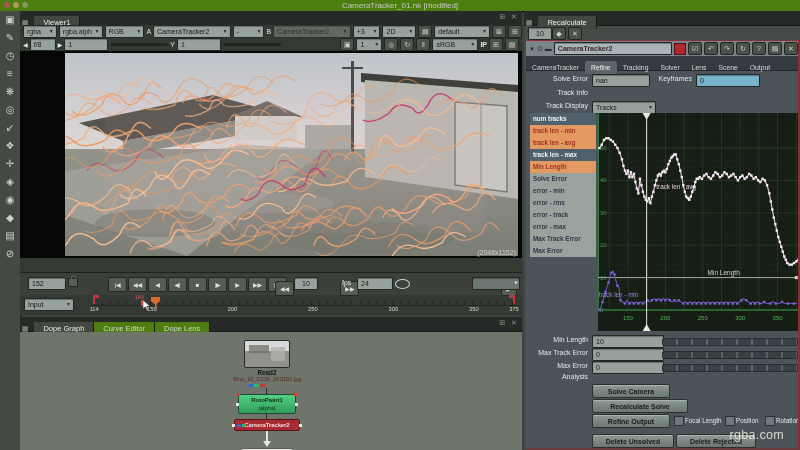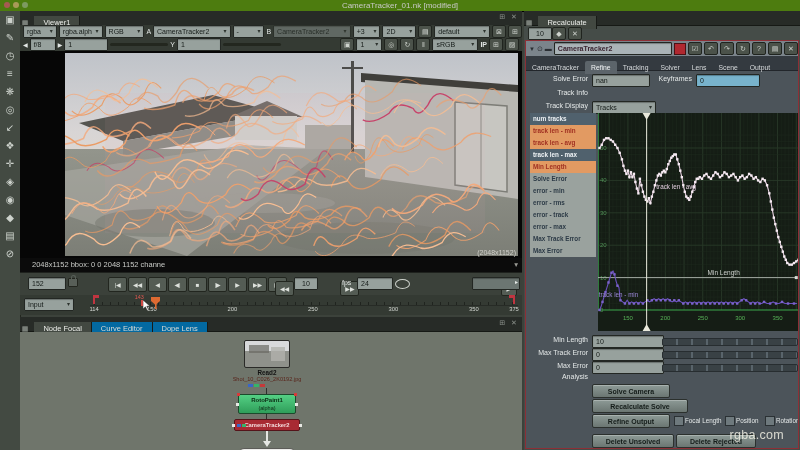--- a/index.html
+++ b/index.html
@@ -5,21 +5,21 @@
   html,body{margin:0;padding:0;background:#222;}
   #app{position:relative;width:800px;height:450px;background:#3c423b;overflow:hidden;
        font-family:"Liberation Sans",sans-serif;-webkit-font-smoothing:antialiased;}
   .abs{position:absolute;}
   
   #titlebar{position:absolute;left:0;top:0;width:800px;height:11px;background:#4d7c0f;border-bottom:1px solid #000;}
   #titlebar .title{position:absolute;left:0;right:0;top:1px;text-align:center;font-size:8px;color:#c9c9c9;}
   .tl{position:absolute;top:2px;width:6px;height:6px;border-radius:50%;}
   
   .tabbar{position:absolute;left:0;right:0;top:0;height:14px;background:#272b27;border-bottom:1px solid #161915;}
-  .tab{display:inline-block;height:13px;line-height:13px;padding:0 9px;font-size:7.5px;color:#d7d9d5;background:#0369a1;border-right:1px solid #181b17;}
+  .tab{display:inline-block;height:13px;line-height:13px;padding:0 9px;font-size:7.5px;color:#d7d9d5;background:#4d7c0f;border-right:1px solid #181b17;}
   .tab.active{background:#424841;color:#eceeea;}
   .paneicon{display:inline-block;width:10px;height:13px;line-height:13px;text-align:center;color:#9aa09a;font-size:7px;}
   .winbtns{position:absolute;right:3px;top:2px;font-size:7px;color:#8b918b;letter-spacing:2px;}
   .fld{background:#97a19d;color:#161c19;font-size:7px;line-height:11px;height:11px;padding:0 3px;border:1px solid #232723;border-radius:1px;box-shadow:inset 0 1px 1px rgba(0,0,0,.3);white-space:nowrap;overflow:hidden;}
   .fld.blue{background:#78b3cc;}
   .dd .car{float:right;font-size:6px;color:#2d332e;margin-left:3px;}
   .lbl{font-size:7px;color:#e3e7e5;white-space:nowrap;}
   .ibox{display:inline-flex;align-items:center;justify-content:center;height:11px;min-width:12px;background:#4b524a;border:1px solid #20241f;border-radius:2px;color:#ced3cd;font-size:7px;}
   .btn3{background:linear-gradient(#8d9a96,#6b7672);border:1px solid #2b302d;border-radius:2px;color:#141c19;font-size:7px;font-weight:bold;display:flex;align-items:center;justify-content:center;box-shadow:inset 0 1px 0 rgba(255,255,255,.25);}
   
@@ -246,24 +246,20 @@
             <path d="M135.7,75.7 c-10.3,-5.9 -20.6,-9.8 -29.4,5.8 c-9.0,5.4 -18.0,9.1 -25.7,3.9 c-7.2,-8.8 -14.3,-14.6 -20.5,4.5 c-7.9,8.2 -15.8,13.7 -22.5,3.4" fill="none" stroke="#efa06c" stroke-width="1.48" opacity="0.96"></path>
             <path d="M400.7,183.8 c-8.3,-4.9 -16.6,-8.1 -23.7,5.9 c-7.5,4.2 -15.0,7.0 -21.4,5.3 c-9.5,-3.6 -19.1,-6.0 -27.2,6.3 c-5.4,8.6 -10.8,14.3 -15.4,3.6" fill="none" stroke="#f7bd92" stroke-width="1.33" opacity="0.98"></path>
             <path d="M132.1,97.9 c-6.0,-7.6 -12.0,-12.6 -17.2,5.7 c-10.5,3.7 -21.0,6.1 -29.9,6.8 c-8.5,-4.7 -17.1,-7.8 -24.4,3.3 c-9.9,8.5 -19.8,14.1 -28.3,3.8" fill="none" stroke="#eb9a62" stroke-width="1.49" opacity="0.67"></path>
             <path d="M165.5,82.9 c-7.2,-7.9 -14.3,-13.2 -20.5,2.3 c-11.1,7.6 -22.1,12.6 -31.6,6.7 c-10.7,-9.7 -21.4,-16.2 -30.5,2.5 c-11.1,7.2 -22.1,12.0 -31.6,5.1" fill="none" stroke="#f4a97b" stroke-width="1.46" opacity="0.63"></path>
             <path d="M260.4,124.3 c-7.1,-10.0 -14.3,-16.6 -20.4,6.8 c-7.3,5.0 -14.5,8.3 -20.7,2.9 c-9.1,-7.3 -18.2,-12.1 -26.0,7.0 c-6.1,5.5 -12.2,9.2 -17.4,4.5" fill="none" stroke="#c83a64" stroke-width="1.43" opacity="0.86"></path>
           </g>
       </svg>
       <span id="resov">(2048x1152)</span>
     </div>
 
-    <div id="statusbar">
-      <span>2048x1152 bbox: 0 0 2048 1152 channe</span>
-      <span style="position:absolute;right:4px;top:0;color:#9a9a94">▾</span>
-    </div>
 
     <div id="transport">
       <span class="fld abs" style="left:8px;top:4px;width:30px">152</span>
       <span class="abs" style="left:48px;top:5px;width:8px;height:7px;background:#585f58;border:1px solid #23261f;border-radius:1px;">
         <span style="position:absolute;left:1.5px;top:-4px;width:3px;height:4px;border:1px solid #585f58;border-bottom:none;border-radius:3px 3px 0 0;"></span>
       </span>
       <span id="tbtns" class="abs" style="left:88px;top:4px;display:flex;gap:1px">
           <span class="tbtn">|◀</span>
           <span class="tbtn">◀◀</span>
           <span class="tbtn">◀</span>
@@ -360,21 +356,21 @@
           </svg></span>
         <span style="position: absolute; left: 52.6667px; top: 3px;"><svg width="8" height="11">
             <polygon points="0,0 0,9 2.4,6.8 4.2,10.4 5.6,9.7 3.8,6.2 7,6.2" fill="#fff" stroke="#222" stroke-width="0.5"></polygon>
           </svg></span>
       </div>
   </div>
 
   <div id="ngraph">
     <div class="tabbar">
       <span class="paneicon">▦</span>
-      <span id="ngtabs"><span class="tab active">Node Focal</span><span class="tab">Curve Editor</span><span class="tab">Dope Lens</span></span>
+      <span id="ngtabs"><span class="tab active">Dope Graph</span><span class="tab">Curve Editor</span><span class="tab">Dope Lens</span></span>
       <span class="winbtns">⊞ ✕</span>
     </div>
     <div id="ngcanvas">
 
       <div class="node" style="left:224px;top:8px;width:46px;height:28px;border:1px solid #2a2a28;background:linear-gradient(#d8d9db 0 40%,#8f918b 40% 100%);">
         <div style="position:absolute;left:4px;top:4px;width:20px;height:8px;background:#6a6a64;opacity:.7"></div>
         <div style="position:absolute;right:4px;top:6px;width:14px;height:14px;background:#b2b2ac;opacity:.8"></div>
       </div>
       <div class="abs" style="left:200px;top:37px;width:94px;text-align:center;font-size:6.3px;font-weight:bold;color:#121212">Read2</div>
       <div class="abs" style="left:178px;top:44px;width:138px;text-align:center;font-size:5.6px;color:#59251b">Shot_10_C026_2K0192.jpg</div>

